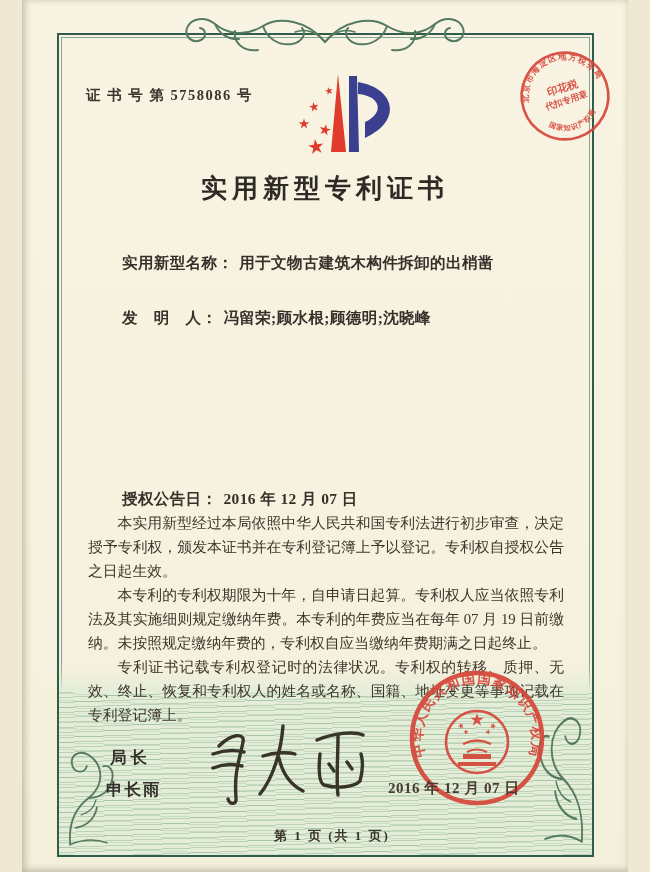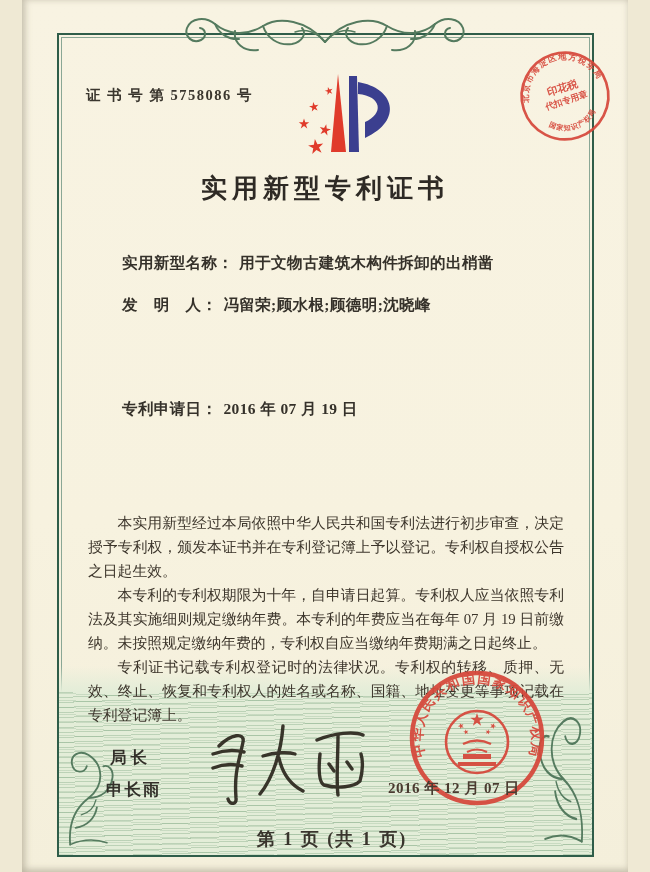--- a/index.html
+++ b/index.html
@@ -17,27 +17,27 @@
       repeating-linear-gradient(178deg, rgba(96,146,104,.30) 0 1px, transparent 1px 5px),
       repeating-linear-gradient(2deg, rgba(96,146,104,.20) 0 1px, transparent 1px 7px);}
   .green-band::before{content:"";position:absolute;left:0;right:0;top:-26px;height:26px;
     background:linear-gradient(rgba(227,237,216,0), #e3edd8);}
   
   .cert-no{position:absolute;left:64px;top:86px;font-size:14.5px;letter-spacing:1.5px;color:#3a362e;font-weight:600;}
   .title{position:absolute;left:0;right:0;top:171px;text-align:center;font-size:26px;font-weight:bold;
     letter-spacing:5px;color:#2e2a25;}
   .row{position:absolute;left:64px;right:50px;font-size:15.5px;color:#35312a;font-weight:600;letter-spacing:.4px;white-space:pre;margin-left:36px;}
   .row .val{margin-left:6px;}
-  .r0{top:253px}.r1{top:295px}.r2{top:359px}.r3{top:399px}.r4{top:446px}.r5{top:489px}
+  .r0{top:253px}.r1{top:308px}.r2{top:359px}.r3{top:399px}.r4{top:446px}.r5{top:489px}
   .body-text{position:absolute;left:66px;right:64px;top:511px;}
   .body-text p{margin:0;font-size:14.8px;line-height:24px;text-indent:2em;text-align:justify;
     color:#3c352b;font-weight:500;}
   .director-label{position:absolute;left:88px;top:747px;font-size:16.5px;letter-spacing:4px;color:#33302a;font-weight:600;}
   .director-name{position:absolute;left:84px;top:779px;font-size:16.5px;letter-spacing:2px;color:#33302a;font-weight:600;text-align:center;}
-  .footer-page{position:absolute;left:0;right:0;top:827px;text-align:center;font-size:18px;
+  .footer-page{position:absolute;left:0;right:0;top:827px;text-align:center;font-size:13px;
     letter-spacing:2px;color:#39352d;font-weight:600;padding-left:14px;}
   
   .tax-stamp{position:absolute;left:493px;top:46px;width:100px;height:100px;transform:rotate(-18deg);opacity:.92;}
   .logo{position:absolute;left:250px;top:58px;width:155px;height:107px;}
   .signature{position:absolute;left:175px;top:710px;width:178px;height:95px;}
   .main-seal{position:absolute;left:385px;top:668px;width:140px;height:140px;opacity:.93;}
   .seal-date{position:absolute;left:366px;top:779px;width:170px;font-size:15px;font-weight:bold;
     letter-spacing:.5px;color:#4a3b30;white-space:pre;}
   .orn-top{position:absolute;left:50%;top:10px;transform:translateX(-50%);width:300px;height:54px;}
   .orn-bl{position:absolute;left:39px;bottom:18px;width:92px;height:112px;}
@@ -113,21 +113,21 @@
       <use href="#star5" transform="translate(32,66) scale(5.5)"></use>
       <use href="#star5" transform="translate(53,72) scale(6) rotate(12)"></use>
       <use href="#star5" transform="translate(44,89) scale(8) rotate(-8)"></use>
     </g>
   </svg>
 
   <div class="title">实用新型专利证书</div>
 
   <div class="row r0"><span class="lbl">实用新型名称：</span><span class="val">用于文物古建筑木构件拆卸的出梢凿</span></div>
   <div class="row r1"><span class="lbl">发　明　人：</span><span class="val">冯留荣;顾水根;顾德明;沈晓峰</span></div>
-  <div class="row r3"><span class="lbl">专利申请日：</span><span class="val">2016 年 07 月 19 日</span></div>
+  <div class="row r5"><span class="lbl">授权公告日：</span><span class="val">2016 年 12 月 07 日</span></div>
 
   <div class="body-text">
     <p>本实用新型经过本局依照中华人民共和国专利法进行初步审查，决定授予专利权，颁发本证书并在专利登记簿上予以登记。专利权自授权公告之日起生效。</p>
     <p>本专利的专利权期限为十年，自申请日起算。专利权人应当依照专利法及其实施细则规定缴纳年费。本专利的年费应当在每年 07 月 19 日前缴纳。未按照规定缴纳年费的，专利权自应当缴纳年费期满之日起终止。</p>
     <p>专利证书记载专利权登记时的法律状况。专利权的转移、质押、无效、终止、恢复和专利权人的姓名或名称、国籍、地址变更等事项记载在专利登记簿上。</p>
   </div>
 
   <div class="director-label">局长</div>
   <div class="director-name">申长雨</div>
 

